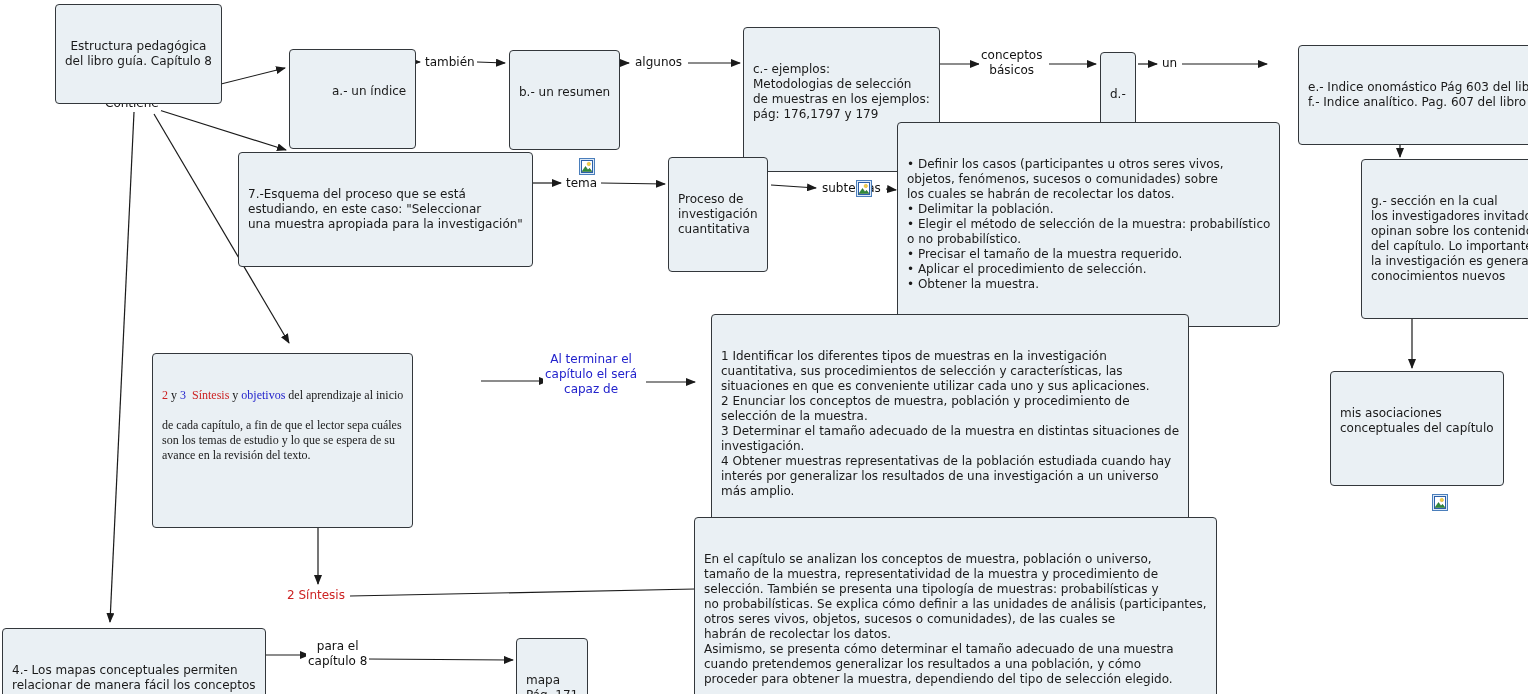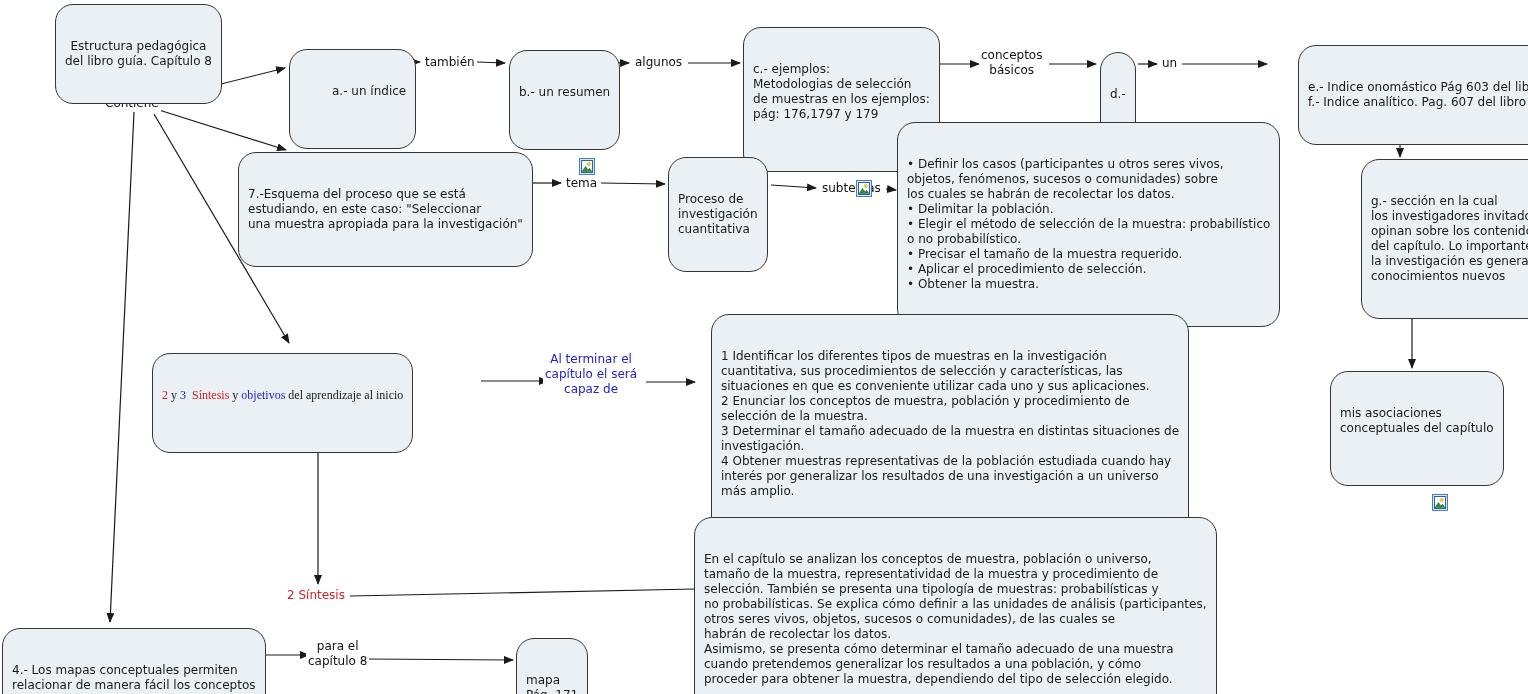--- a/index.html
+++ b/index.html
@@ -1,20 +1,20 @@
 <!DOCTYPE html>
 <html><head>
 <meta charset="utf-8">
 <style>
   html,body{margin:0;padding:0;background:#fff;}
   #canvas{position:relative;width:1528px;height:694px;background:#ffffff;overflow:hidden;
           font-family:"DejaVu Sans","Liberation Sans",sans-serif;color:#1a1a1a;}
   svg.lines{position:absolute;left:0;top:0;z-index:0;}
   .node{position:absolute;z-index:3;background:#eaf0f4;border:1.2px solid #33373b;
-        border-radius:18px;padding:4px 9px;font-size:12px;line-height:15px;
+        border-radius:4px;padding:4px 9px;font-size:12px;line-height:15px;
         white-space:pre;color:#1a1a1a;box-sizing:border-box;}
   .node.center{text-align:center;}
   .label{position:absolute;z-index:2;background:#ffffff;font-size:12px;line-height:15px;
          white-space:pre;padding:0 2px;color:#111;}
   .label.center{text-align:center;}
   .blue{color:#2222cc;}
   .red{color:#cc2222;}
   .res-icon{position:absolute;left:50%;bottom:-11px;transform:translateX(-50%);
             width:16px;height:17px;display:block;}
 </style>
@@ -162,20 +162,23 @@
 • Delimitar la población.
 • Elegir el método de selección de la muestra: probabilístico
 o no probabilístico.
 • Precisar el tamaño de la muestra requerido.
 • Aplicar el procedimiento de selección.
 • Obtener la muestra.</div>
   </div>
 
   <div class="node" style="left:152px;top:353px;font-family:Liberation Serif, serif;">
     <div><span class="red">2</span><span> y </span><span class="blue">3</span><span class="red">  Síntesis</span><span> y </span><span class="blue">objetivos</span><span> del aprendizaje al inicio</span>
+      <div>de cada capítulo, a fin de que el lector sepa cuáles
+son los temas de estudio y lo que se espera de su
+avance en la revisión del texto.</div>
     </div>
   </div>
 
   <div class="node" style="left:699px;top:314px;margin-left:12px;">
     <div>1 Identificar los diferentes tipos de muestras en la investigación
 cuantitativa, sus procedimientos de selección y características, las
 situaciones en que es conveniente utilizar cada uno y sus aplicaciones.
 2 Enunciar los conceptos de muestra, población y procedimiento de
 selección de la muestra.
 3 Determinar el tamaño adecuado de la muestra en distintas situaciones de

